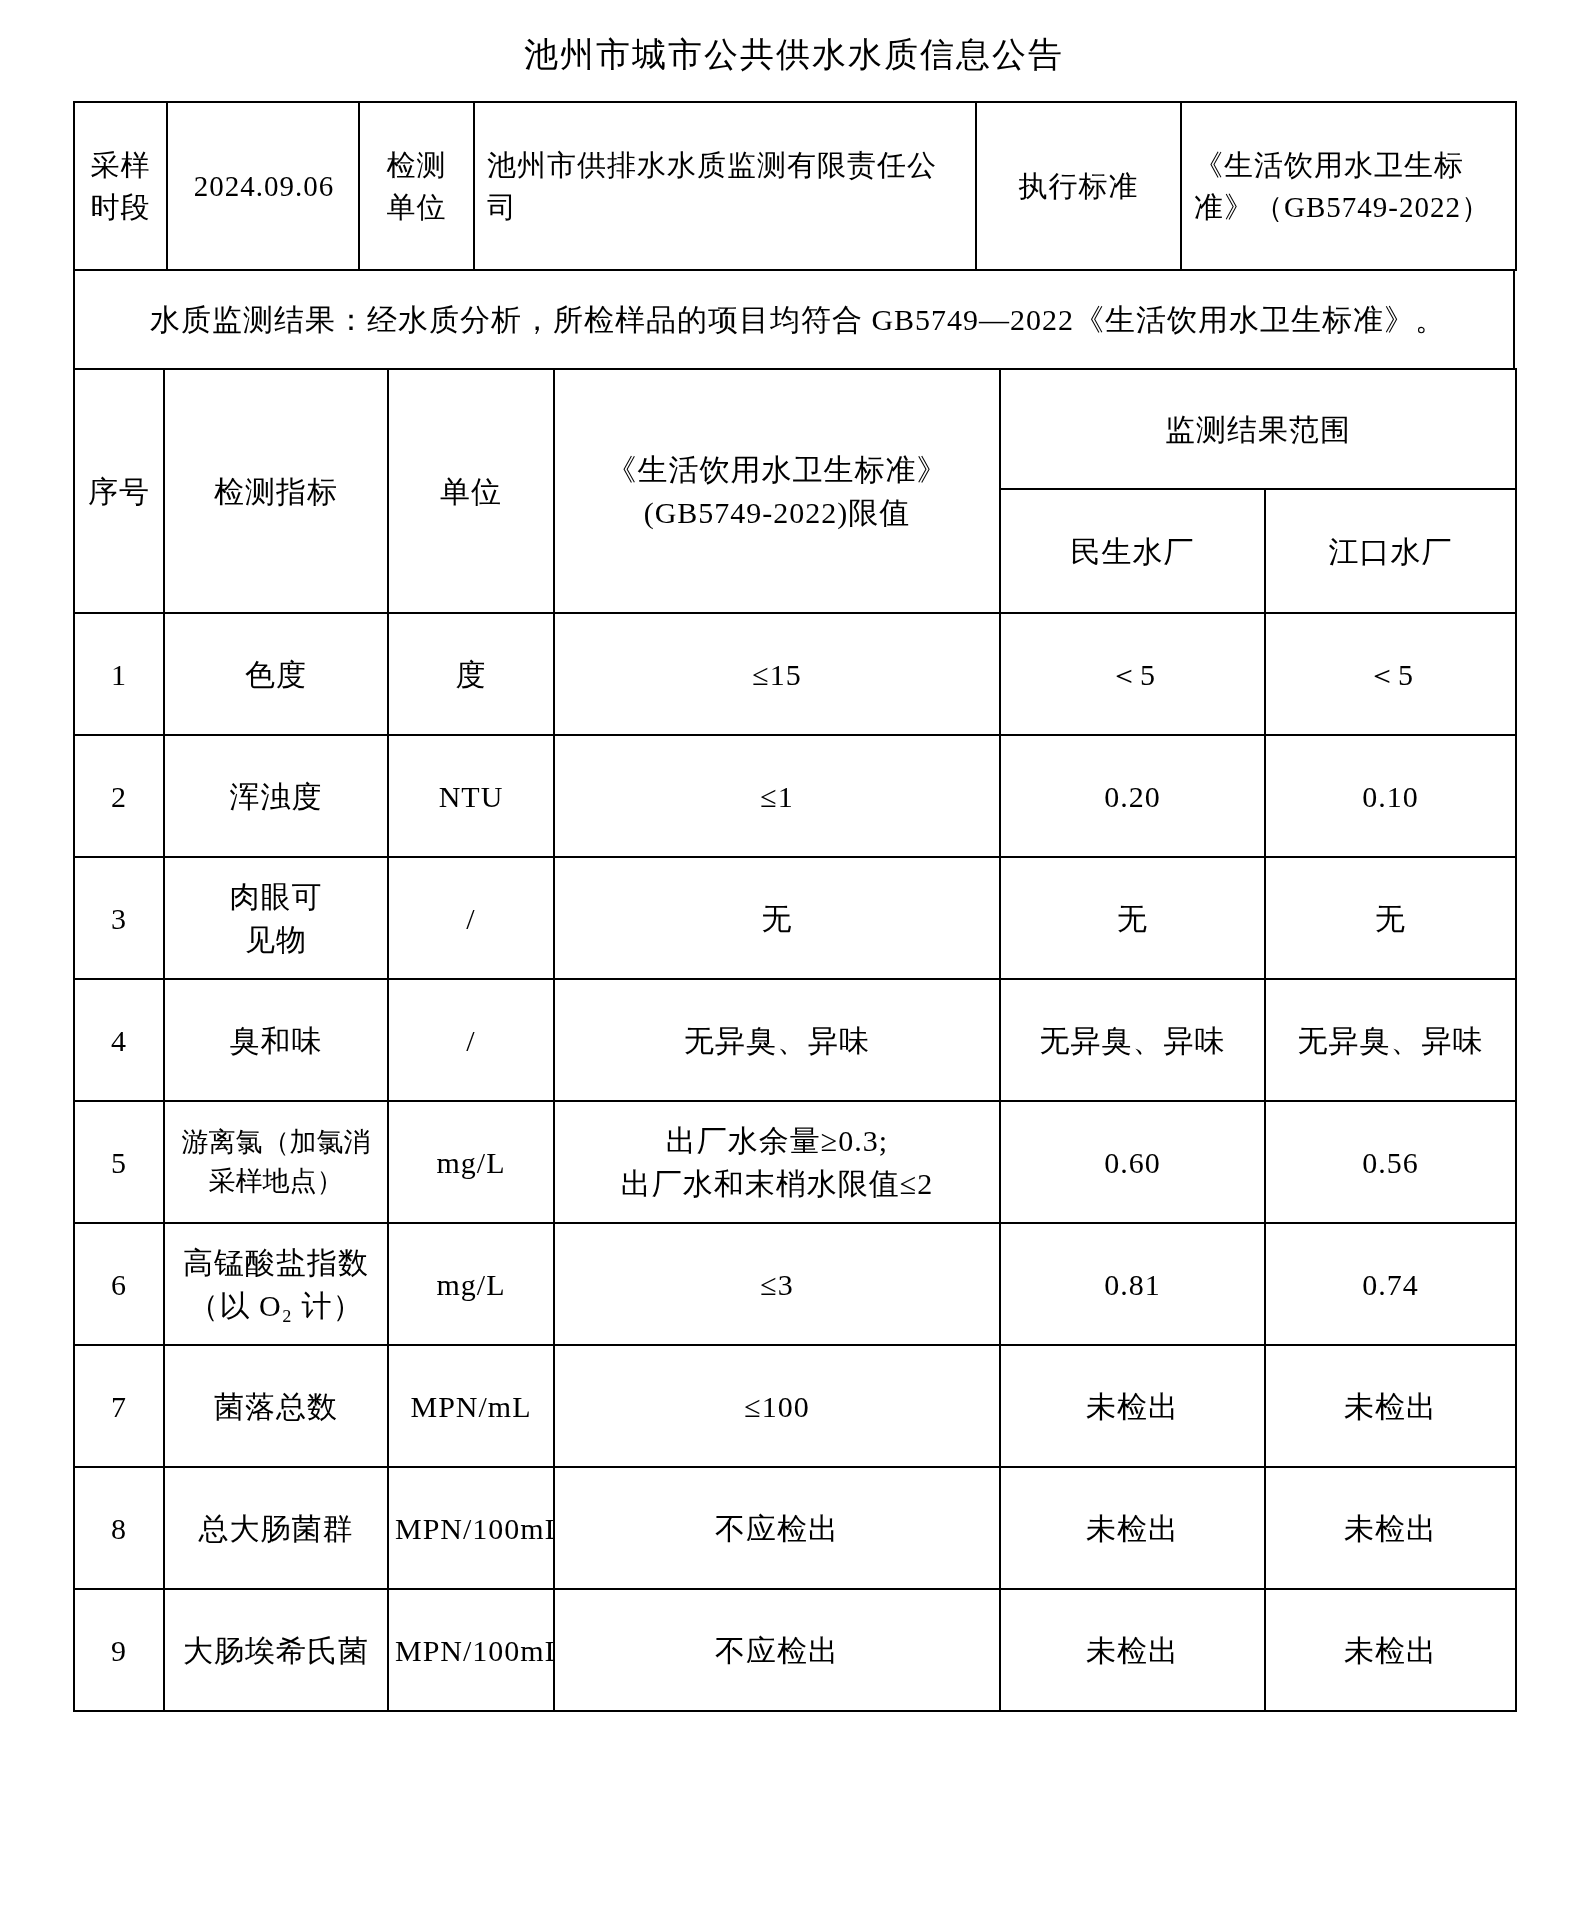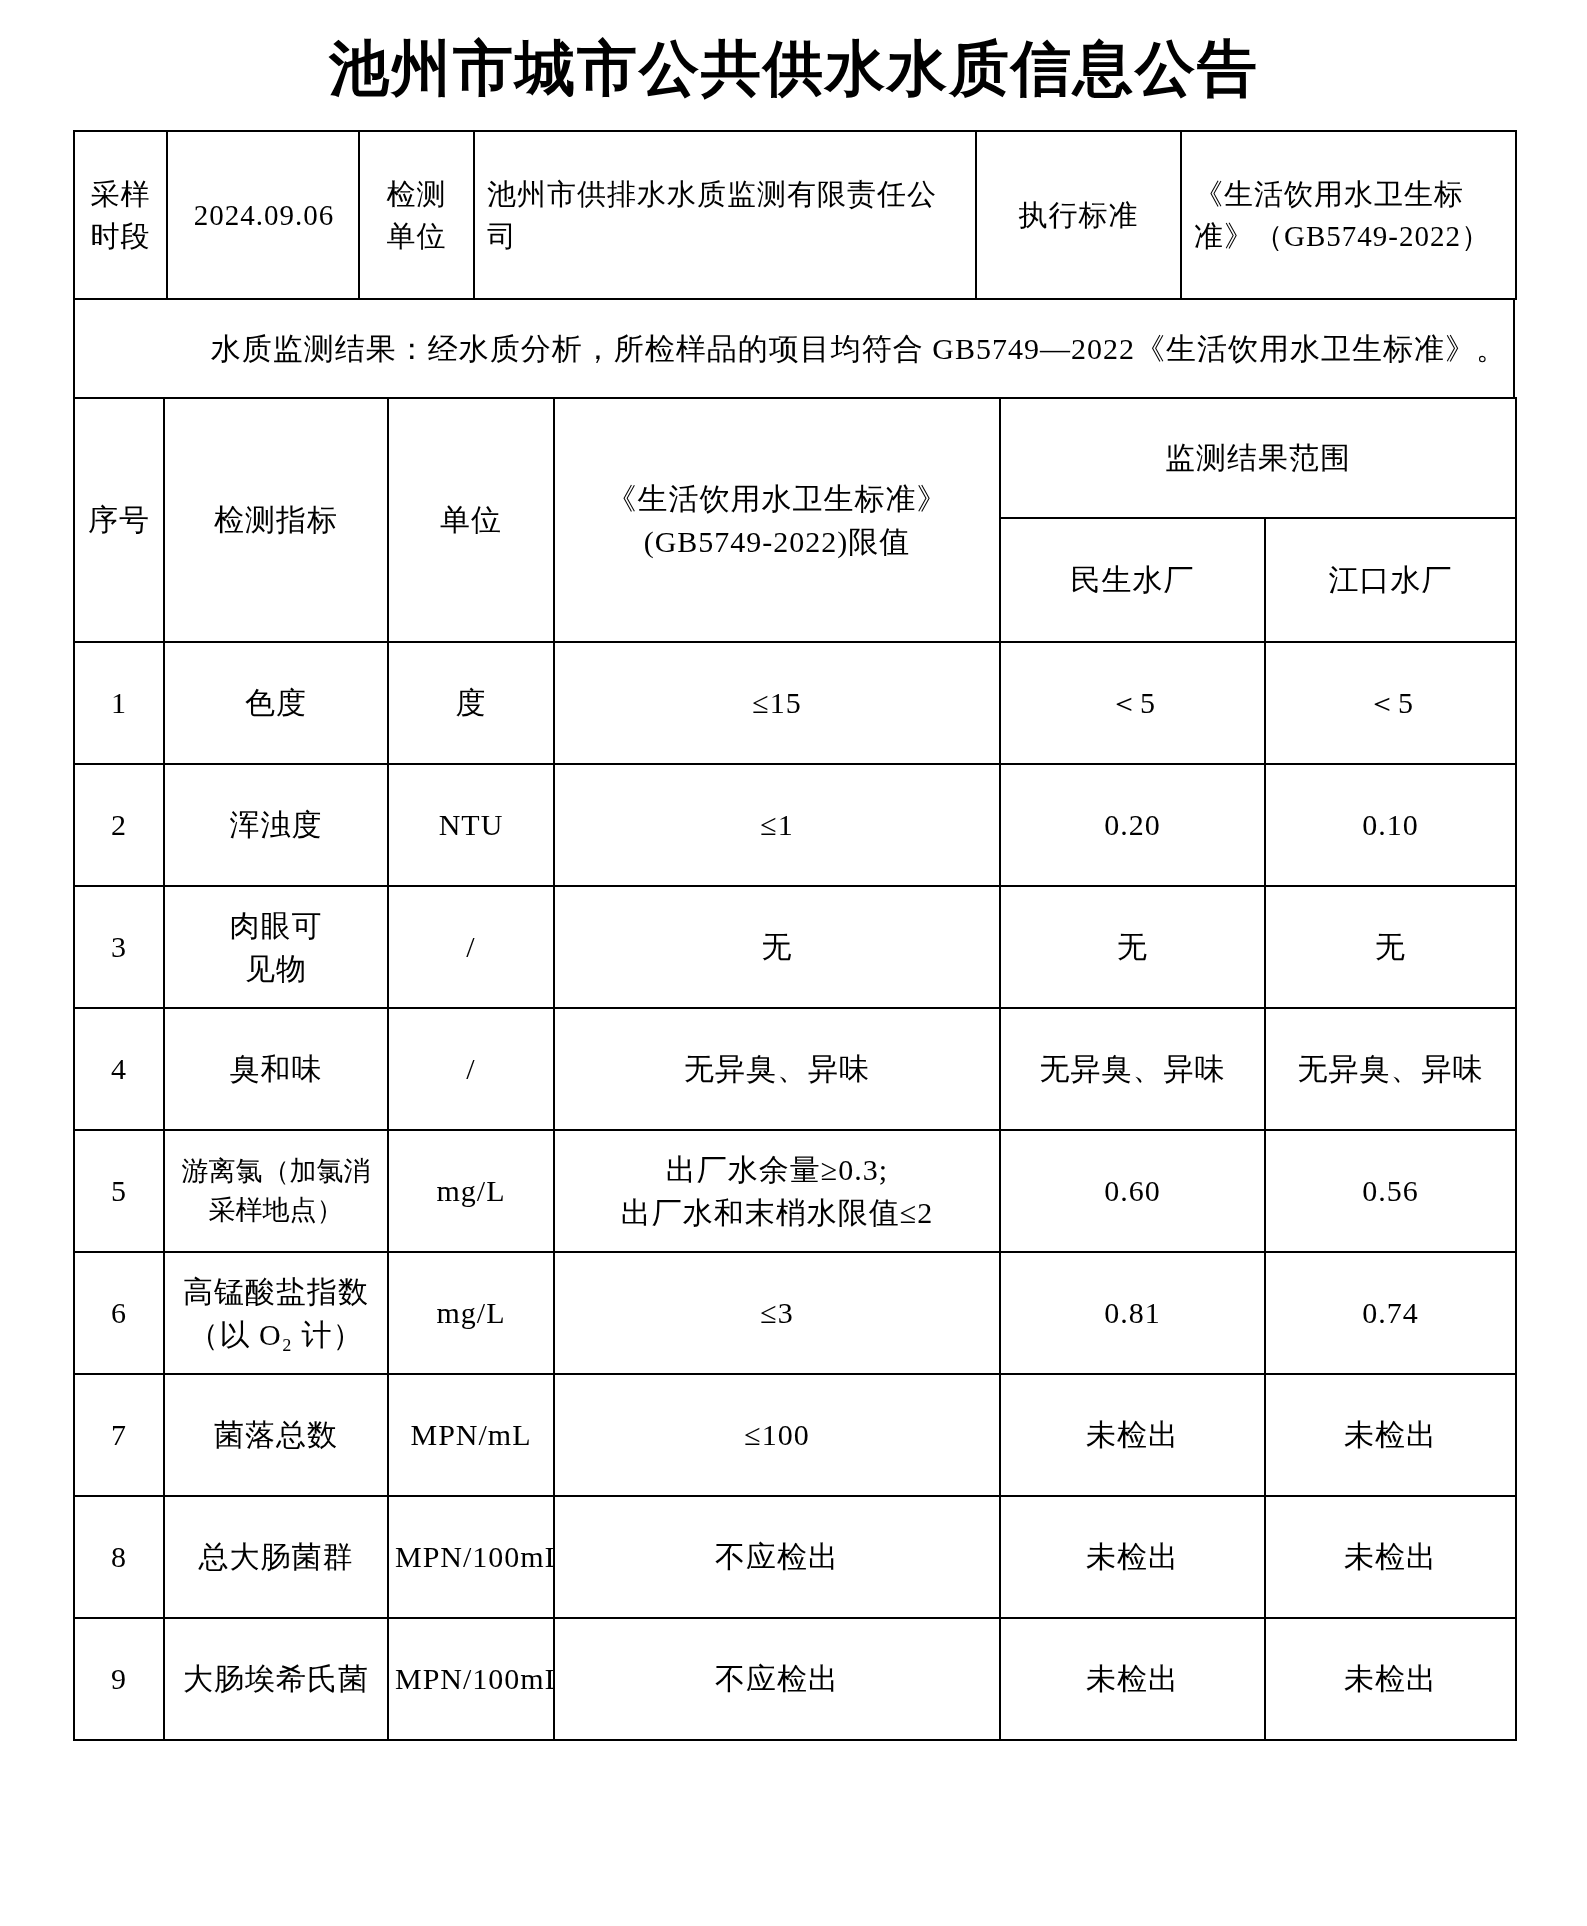--- a/index.html
+++ b/index.html
@@ -13,22 +13,22 @@
     width: 1587px;
     height: 1926px;
     background: #ffffff;
     box-sizing: border-box;
     padding: 30px 72px 0 73px;
     overflow: hidden;
   }
   .doc-title {
     margin: 6px 0 28px 0;
     text-align: center;
-    font-size: 60px;
-    font-weight: 700;
+    font-size: 34px;
+    font-weight: 400;
     letter-spacing: 2px;
     line-height: 1.1;
     white-space: nowrap;
   }
   table {
     border-collapse: collapse;
     table-layout: fixed;
     width: 1442px;
   }
   td, th {
@@ -47,21 +47,21 @@
   
   .info-table td { font-size: 29px; }
   .info-table .r1 { height: 162px; }
   .info-table .r2 { height: 168px; }
   .info-table .val { text-align: left; padding-left: 12px; padding-right: 10px; }
   .info-table .val-center { text-align: center; }
   
   .note-table { margin-top: -2px; }
   .note-table td {
     height: 99px;
-    text-align: right;
+    text-align: center;
     padding-left: 14px;
     font-size: 30px;
   }
   
   .results-table { margin-top: -2px; }
   .results-table .hr1 { height: 120px; }
   .results-table .hr2 { height: 124px; }
   .results-table .dr { height: 122px; }
   .results-table .small { font-size: 27px; letter-spacing: 0; }
 </style>

